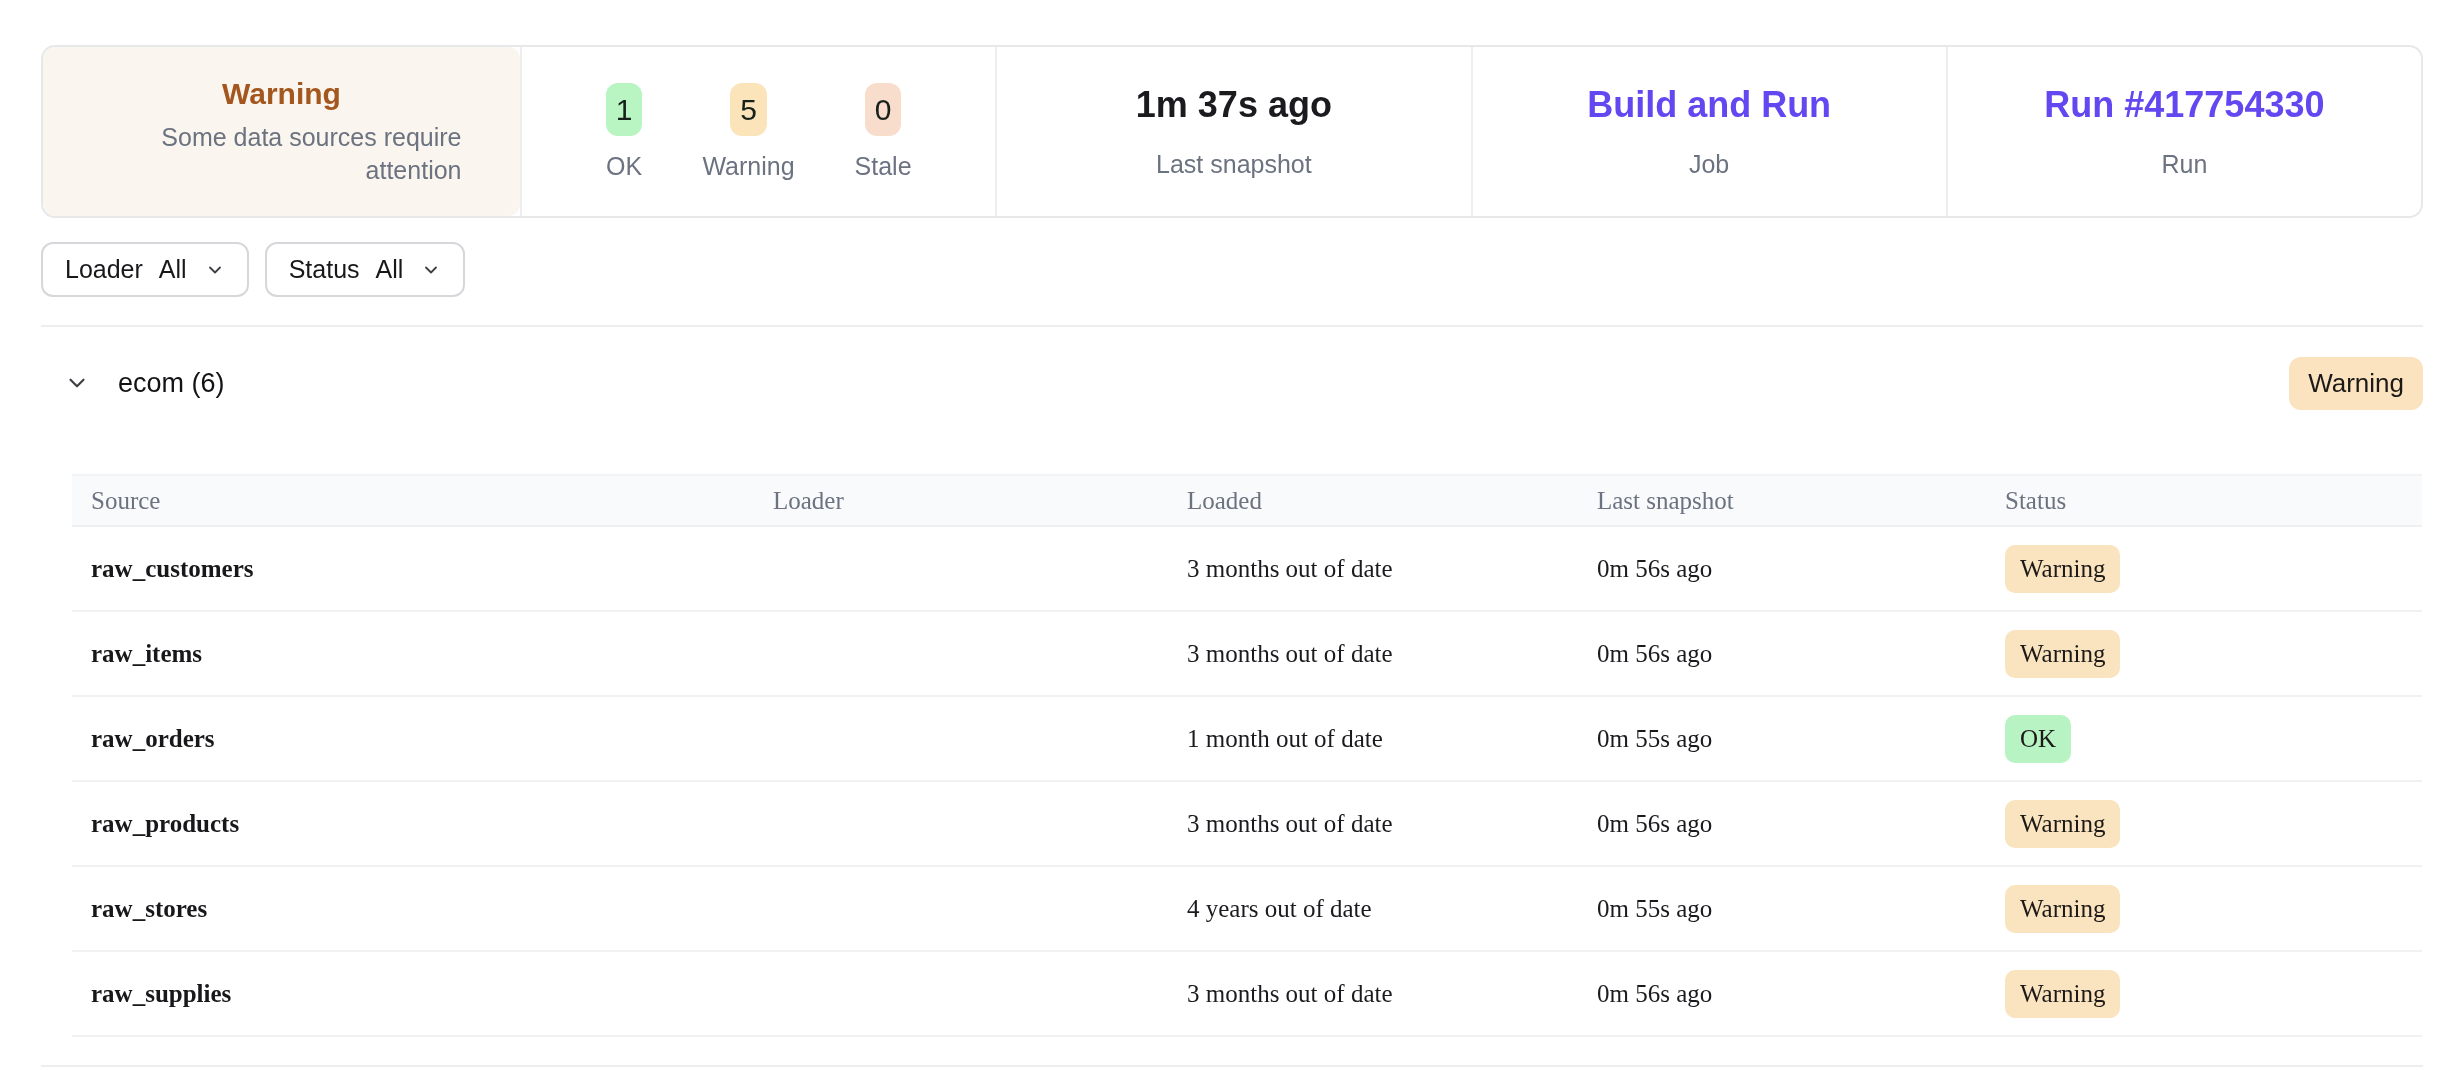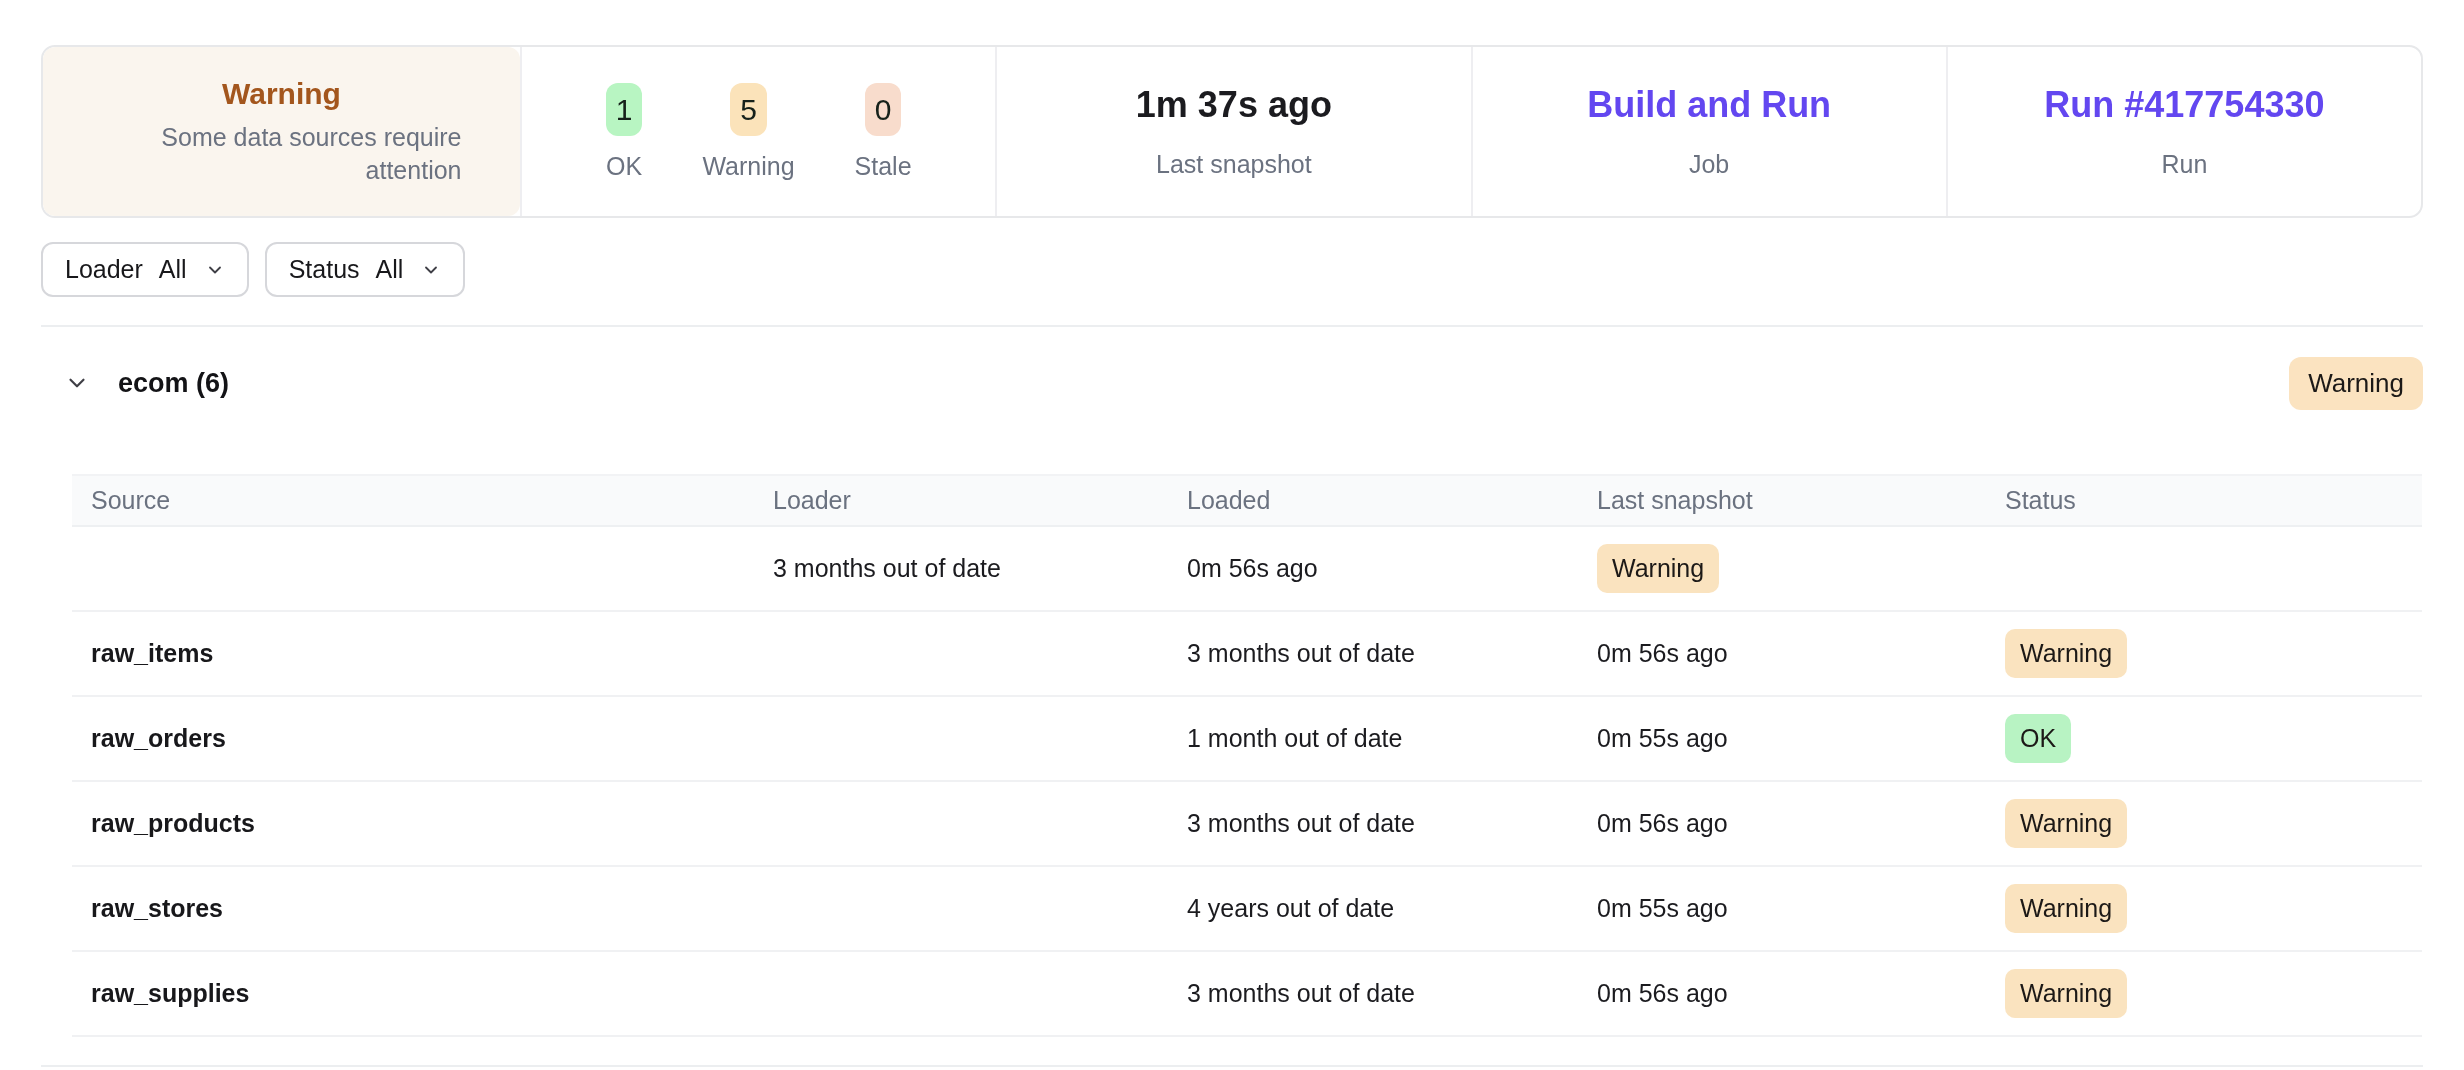--- a/index.html
+++ b/index.html
@@ -89,32 +89,32 @@
   .group-header {
     margin: 26px 41px 0 41px;
     height: 60px;
     padding-left: 23px;
     display: flex; align-items: center;
     cursor: pointer;
   }
   .group-header .chev { display: inline-flex; color: #3f3f46; }
   .group-title {
     margin-left: 28px;
-    font-size: 27px; font-weight: 700; color: #131316;
+    font-size: 27px; font-weight: 400; color: #131316;
   }
   .group-status-badge {
     margin-left: auto;
     background: #fbe3c0;
     border-radius: 12px;
     padding: 11px 19px;
     font-size: 26px; color: #1c1917;
   }
 
   
-  .src-table { margin: 61px 42px 0 72px; }
+  .src-table { margin: 61px 42px 0 72px; font-family: Liberation Serif, serif; }
   .tr {
     display: grid;
     grid-template-columns: 701px 414px 410px 408px 1fr;
     align-items: center;
   }
   .thead {
     height: 53px;
     background: #f9fafb;
     border-top: 2px solid #f2f3f5;
     border-bottom: 2px solid #eef0f2;
@@ -220,20 +220,21 @@
 <div class="src-table">
   <div class="tr thead">
     <span class="th">Source</span>
     <span class="th">Loader</span>
     <span class="th">Loaded</span>
     <span class="th">Last snapshot</span>
     <span class="th">Status</span>
   </div>
 
   <div class="tr row">
+    <span class="td src">raw_customers</span>
     <span class="td"></span>
     <span class="td">3 months out of date</span>
     <span class="td">0m 56s ago</span>
     <span class="td"><span class="status-badge warning">Warning</span></span>
   </div>
 
   <div class="tr row">
     <span class="td src">raw_items</span>
     <span class="td"></span>
     <span class="td">3 months out of date</span>

